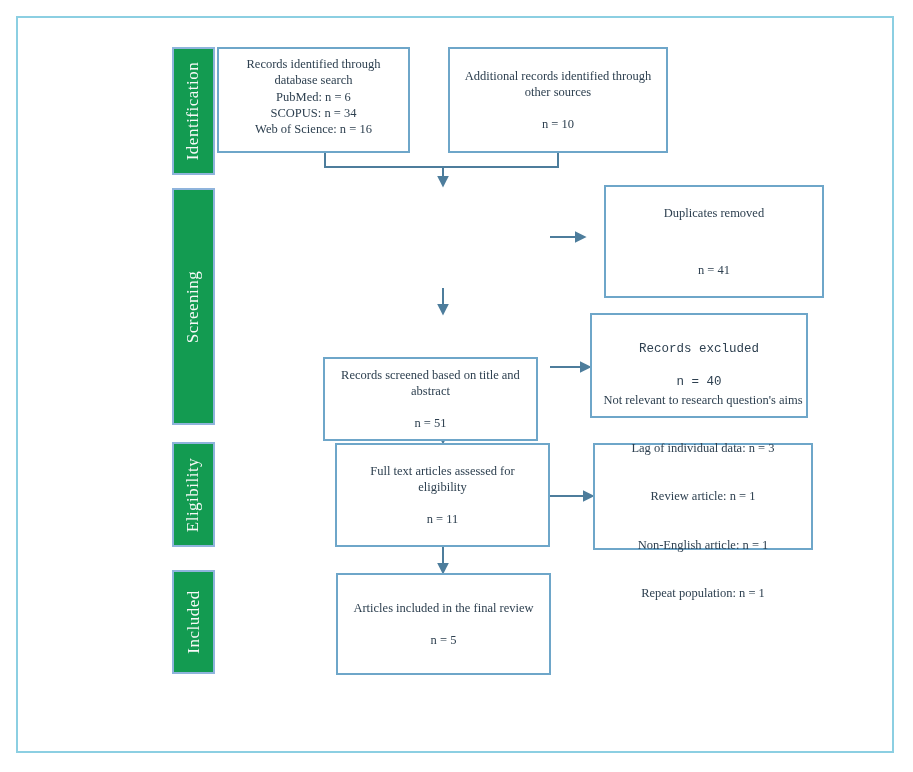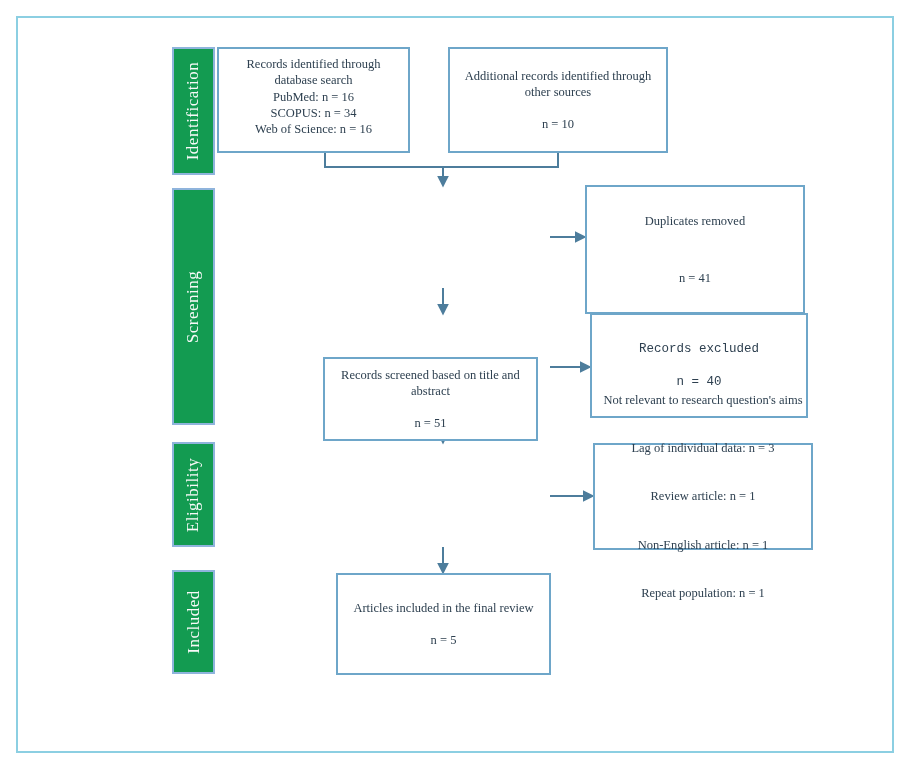--- a/index.html
+++ b/index.html
@@ -71,21 +71,21 @@
     justify-content: flex-start;
     padding-top: 7px;
     row-gap: 0;
   }
   .box.stacked { row-gap: 0; }
   .box .line { display: block; }
 
   #box-database-search   { left: 217px; top: 47px;  width: 193px; height: 106px; }
   #box-other-sources     { left: 448px; top: 47px;  width: 220px; height: 106px; }
   #box-total-collected   { left: 335px; top: 186px; width: 215px; height: 102px; }
-  #box-duplicates        { left: 585px; top: 185px; width: 220px; height: 129px; gap: 40px; }
+  #box-duplicates        { left: 604px; top: 185px; width: 220px; height: 113px; gap: 40px; }
   #box-screened          { left: 323px; top: 314px; width: 215px; height: 84px; margin-top: 43px; }
   #box-excluded          { left: 590px; top: 313px; width: 218px; height: 105px; font-family: Liberation Mono, monospace; }
   #box-fulltext          { left: 335px; top: 443px; width: 215px; height: 104px; }
   #box-not-relevant      { left: 593px; top: 443px; width: 220px; height: 107px; gap: 32px; }
   #box-included-final    { left: 336px; top: 573px; width: 215px; height: 102px; }
 </style>
 </head>
 <body>
 
 <div class="canvas">
@@ -124,21 +124,21 @@
   </div>
   <div class="stage" id="stage-eligibility">
     <span>Eligibility</span>
   </div>
   <div class="stage" id="stage-included">
     <span>Included</span>
   </div>
 
   <div class="box top-align" id="box-database-search">
     <span class="line">Records identified through database search</span>
-    <span class="line">PubMed: n = 16</span>
+    <span class="line">PubMed: n = 6</span>
     <span class="line">SCOPUS: n = 34</span>
     <span class="line">Web of Science: n = 16</span>
   </div>
 
   <div class="box" id="box-other-sources">
     <span class="line">Additional records identified through other sources</span>
     <span class="line">n = 10</span>
   </div>
 
 
@@ -150,20 +150,24 @@
   <div class="box" id="box-screened">
     <span class="line">Records screened based on title and abstract</span>
     <span class="line">n = 51</span>
   </div>
 
   <div class="box" id="box-excluded">
     <span class="line">Records excluded</span>
     <span class="line">n = 40</span>
   </div>
 
+  <div class="box" id="box-fulltext">
+    <span class="line">Full text articles assessed for eligibility</span>
+    <span class="line">n = 11</span>
+  </div>
 
   <div class="box stacked" id="box-not-relevant">
     <span class="line">Not relevant to research question's aims</span>
     <span class="line">Lag of individual data: n = 3</span>
     <span class="line">Review article: n = 1</span>
     <span class="line">Non-English article: n = 1</span>
     <span class="line">Repeat population: n = 1</span>
   </div>
 
   <div class="box" id="box-included-final">

